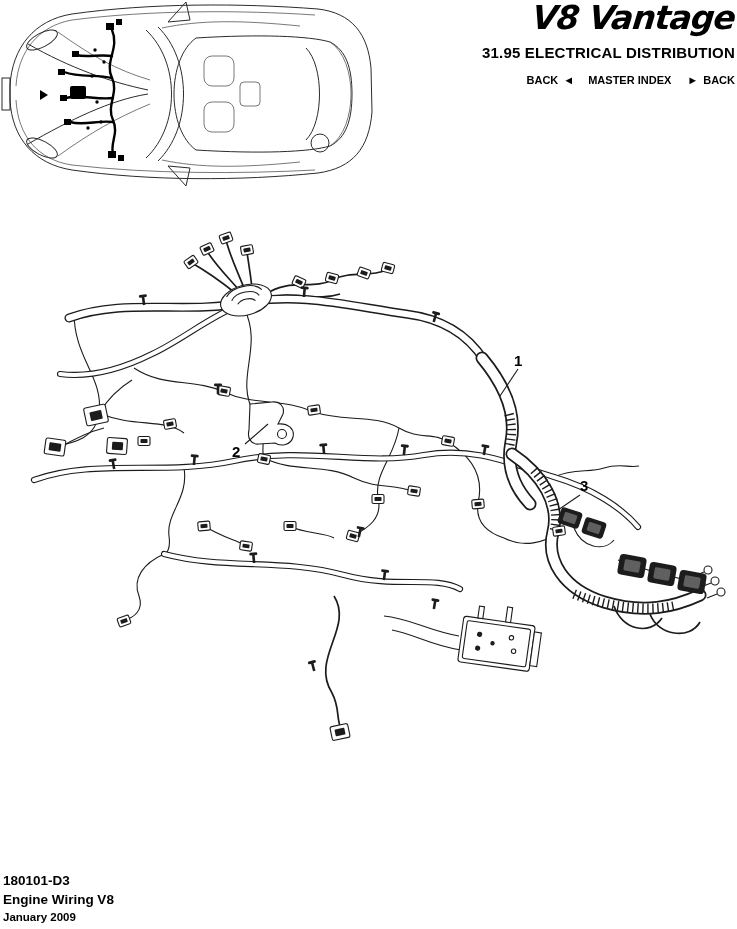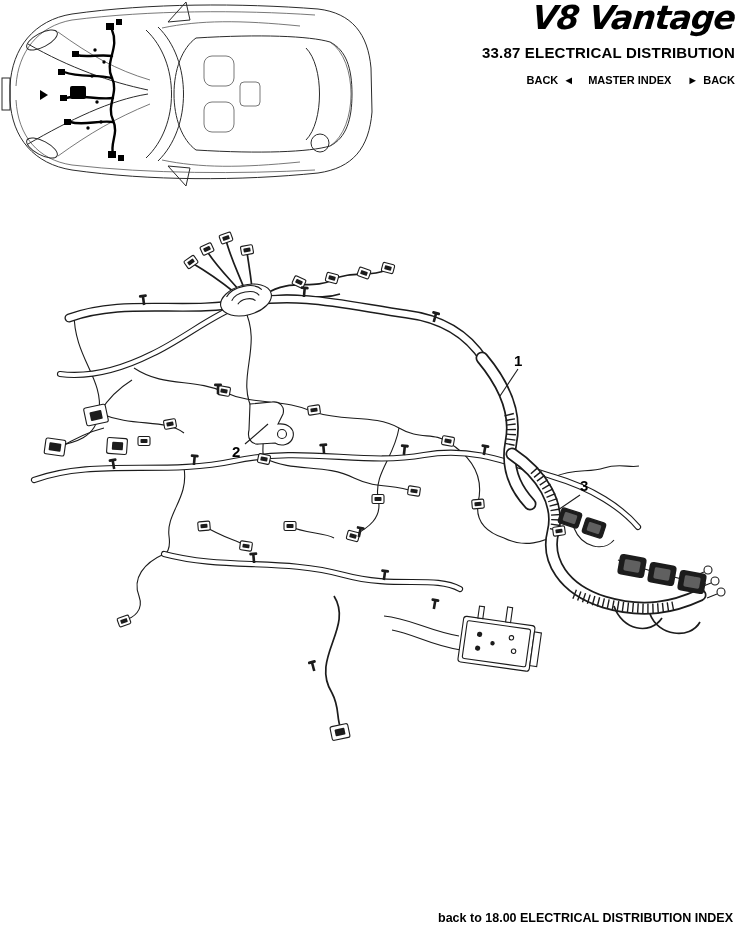--- a/index.html
+++ b/index.html
@@ -102,21 +102,21 @@
       <circle class="hnsfill" cx="97" cy="102" r="1.7"></circle>
       <circle class="hnsfill" cx="101" cy="122" r="1.7"></circle>
       <circle class="hnsfill" cx="88" cy="128" r="1.7"></circle>
       <circle class="hnsfill" cx="104" cy="62" r="1.7"></circle>
       <circle class="hnsfill" cx="95" cy="50" r="1.7"></circle>
     </g>
   </svg>
 
   <div class="header-right">
     <div class="logo">V8 Vantage</div>
-    <div class="section-title">33.87 ELECTRICAL DISTRIBUTION</div>
+    <div class="section-title">31.95 ELECTRICAL DISTRIBUTION</div>
     <div class="nav">
       <span class="navgrp">
         <span>BACK</span>
         <span>◄</span>
       </span>
       <span class="gap1"></span>
       <span class="navgrp">
         <span>MASTER INDEX</span>
       </span>
       <span class="gap2"></span>
@@ -306,15 +306,19 @@
     <g>
       <line class="leader" x1="231" y1="226" x2="254" y2="206"></line>
       <text class="callout-num" x="218" y="239">2</text>
     </g>
     <g>
       <line class="leader" x1="566" y1="277" x2="544" y2="292"></line>
       <text class="callout-num" x="566" y="273">3</text>
     </g>
   </svg>
 
-  <div class="footer-link">back to 18.00 ELECTRICAL DISTRIBUTION INDEX</div>
+  <div class="footer-left">
+    <div class="doc-number">180101-D3</div>
+    <div class="doc-title">Engine Wiring V8</div>
+    <div class="date">January 2009</div>
+  </div>
 
 </div>
 
 </body></html>

